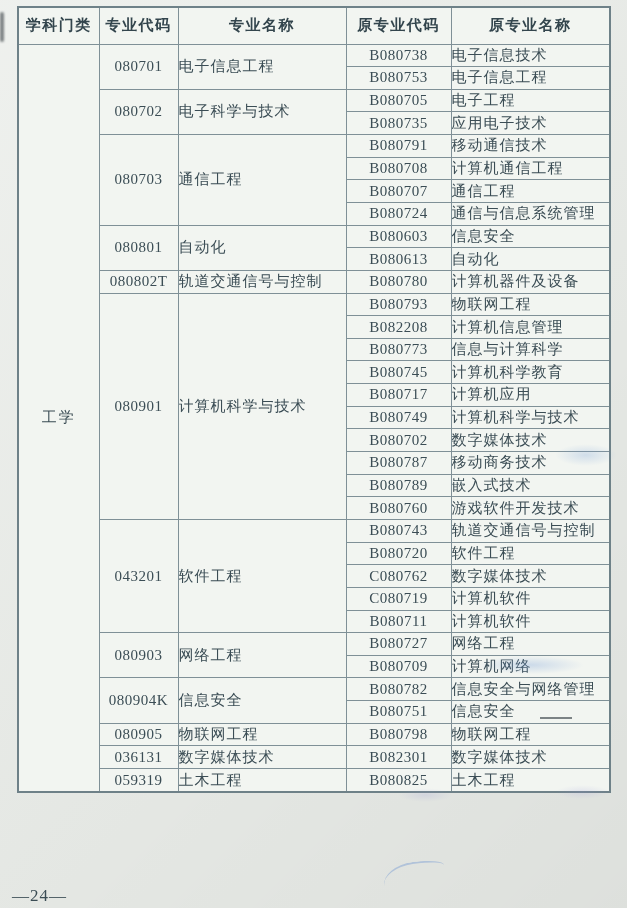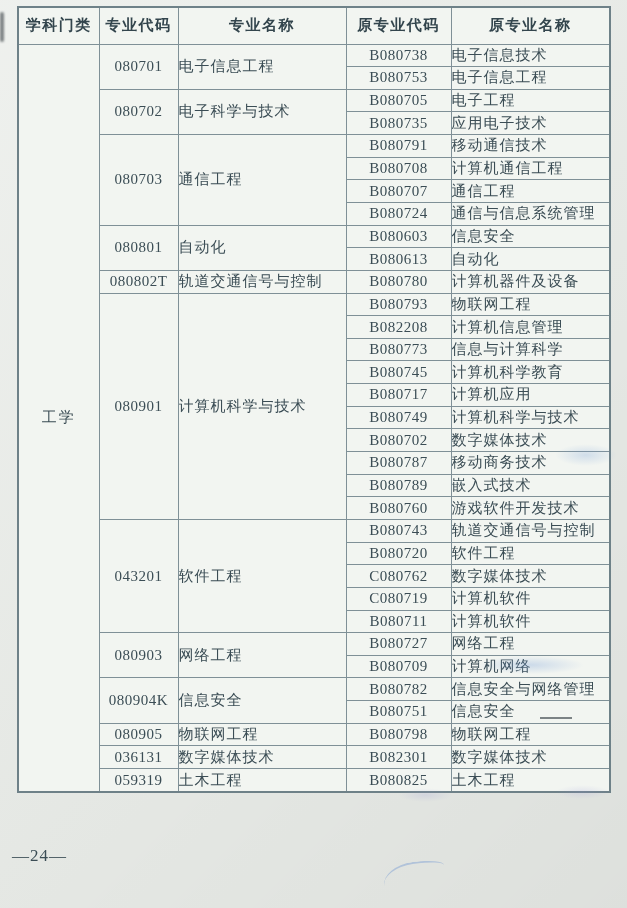--- a/index.html
+++ b/index.html
@@ -60,21 +60,21 @@
     padding-left: 9px;
     letter-spacing: 1px;
   }
   td.discipline {
     text-align: center;
     letter-spacing: 2px;
   }
   .page-number {
     position: absolute;
     left: 12px;
-    top: 846px;
+    top: 886px;
     font-size: 17px;
     letter-spacing: 1px;
     color: #3b4d55;
   }
   
   .artifact { position: absolute; pointer-events: none; }
   .art-edge-mark {
     left: 0; top: 12px; width: 4px; height: 30px;
     background: rgba(35,42,48,0.55);
     filter: blur(1px);

